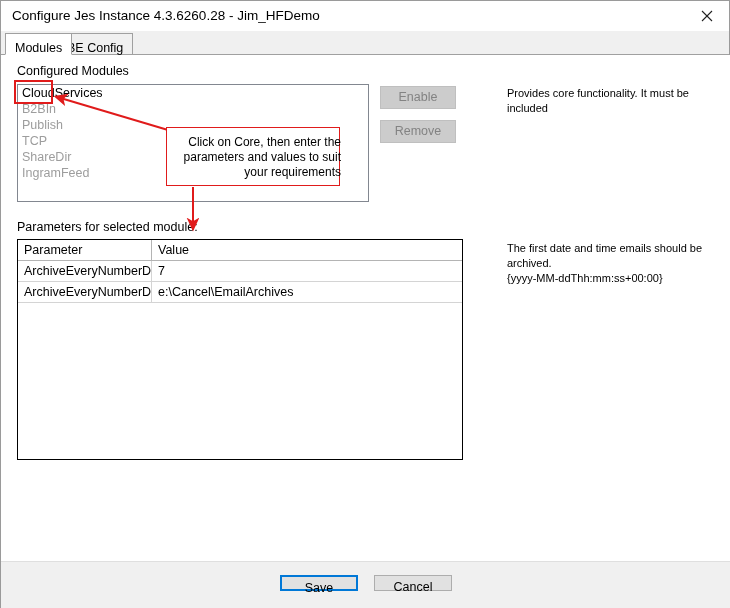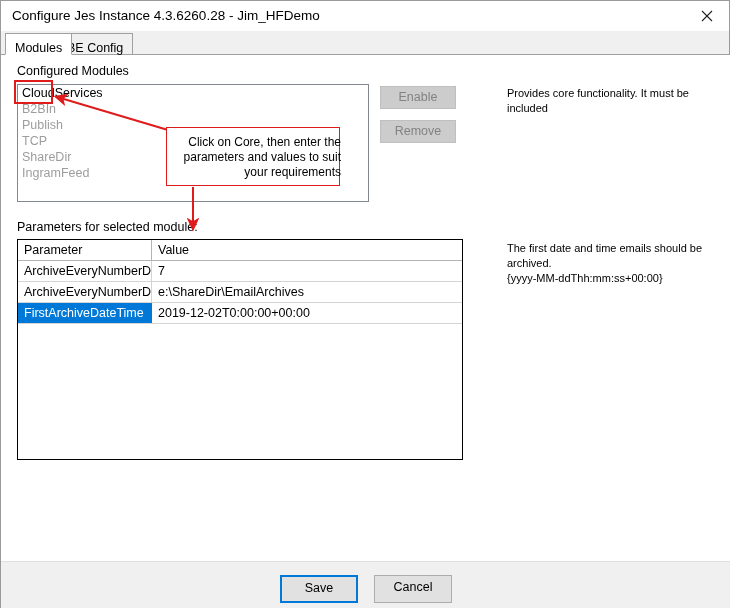--- a/index.html
+++ b/index.html
@@ -245,21 +245,21 @@
     width: 730px;
     height: 47px;
     background: #f0f0f0;
     border-top: 1px solid #dfdfdf;
     box-sizing: border-box;
   }
   .footer-button {
     position: absolute;
     top: 13px;
     width: 78px;
-    height: 28px;
+    height: 16px;
     font-size: 12.5px;
     font-family: "Liberation Sans", sans-serif;
     text-align: center;
     line-height: 23px;
     box-sizing: border-box;
     cursor: default;
     background: #e1e1e1;
     color: #000000;
   }
   #save-button {
@@ -356,27 +356,23 @@
         <div class="param-header-cell col-value">Value</div>
       </div>
 
       <div class="param-row">
         <div class="param-cell col-param">ArchiveEveryNumberD...</div>
         <div class="param-cell col-value">7</div>
       </div>
 
       <div class="param-row">
         <div class="param-cell col-param">ArchiveEveryNumberD</div>
-        <div class="param-cell col-value">e:\ShareDir\EmailArchives</div>
+        <div class="param-cell col-value">e:\Cancel\EmailArchives</div>
       </div>
 
-      <div class="param-row selected">
-        <div class="param-cell col-param">FirstArchiveDateTime</div>
-        <div class="param-cell col-value">2019-12-02T0:00:00+00:00</div>
-      </div>
     </div>
 
     <div class="desc-text" style="left:506px; top:186px; width:215px;">The first date and time emails should be
 archived.
 {yyyy-MM-ddThh:mm:ss+00:00}</div>
 
   </div>
 
   <div id="footer">
     <div class="footer-button" id="save-button">Save</div>

